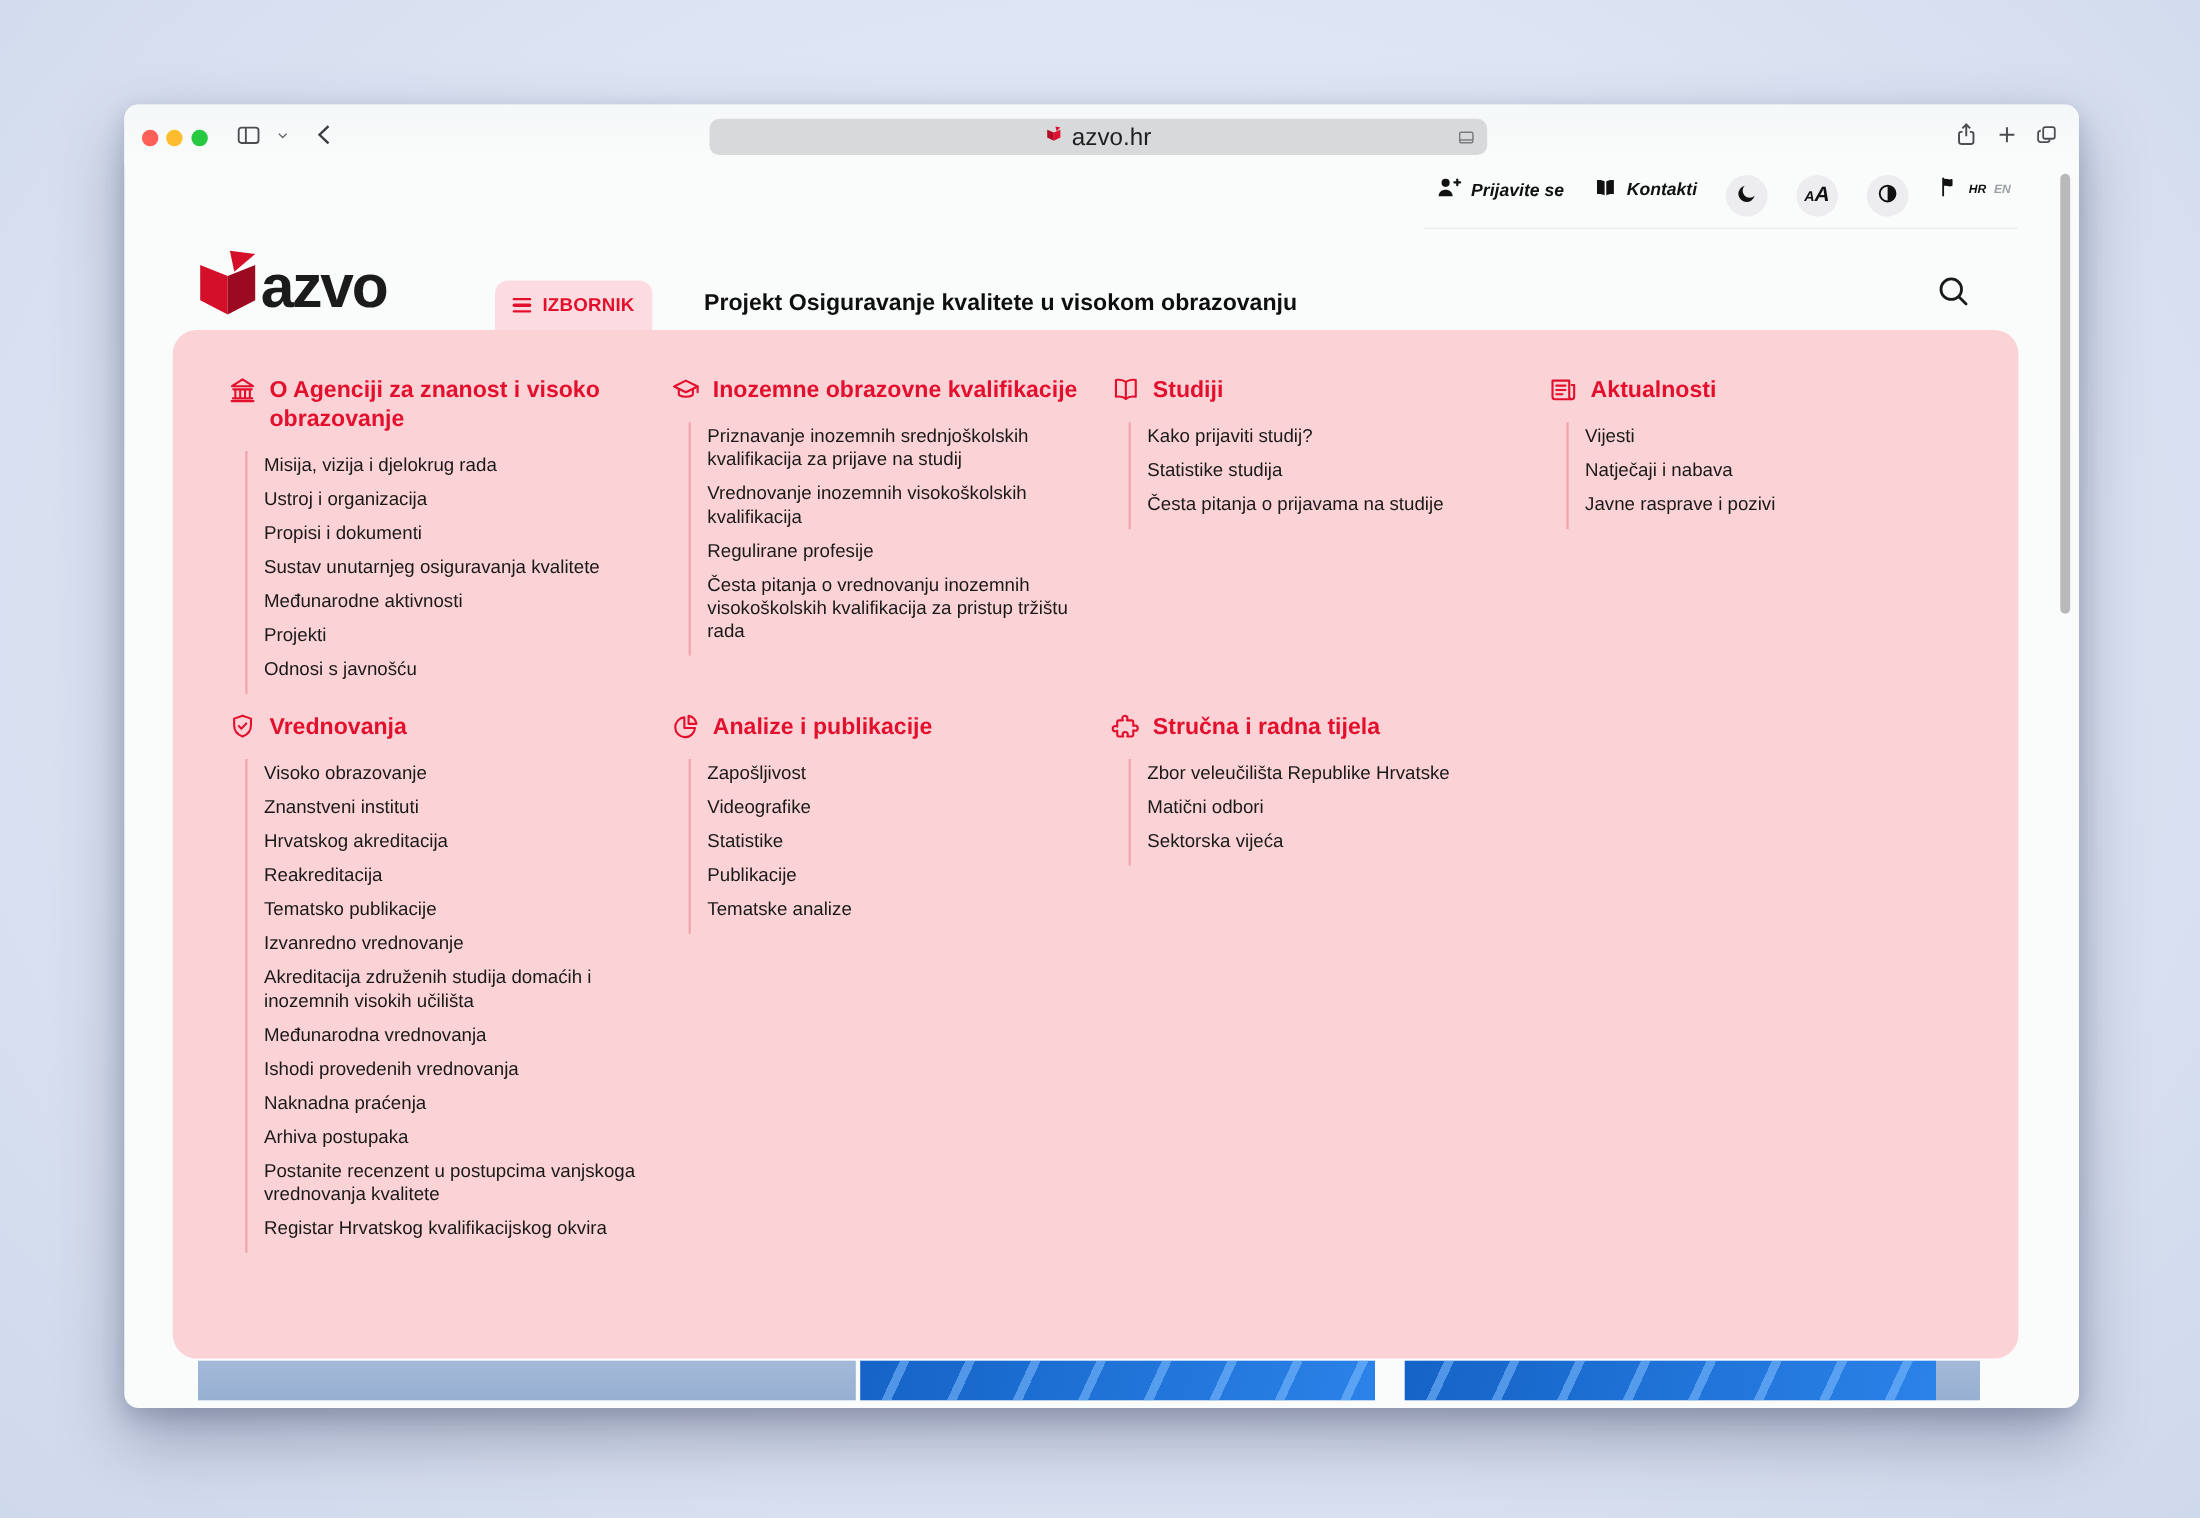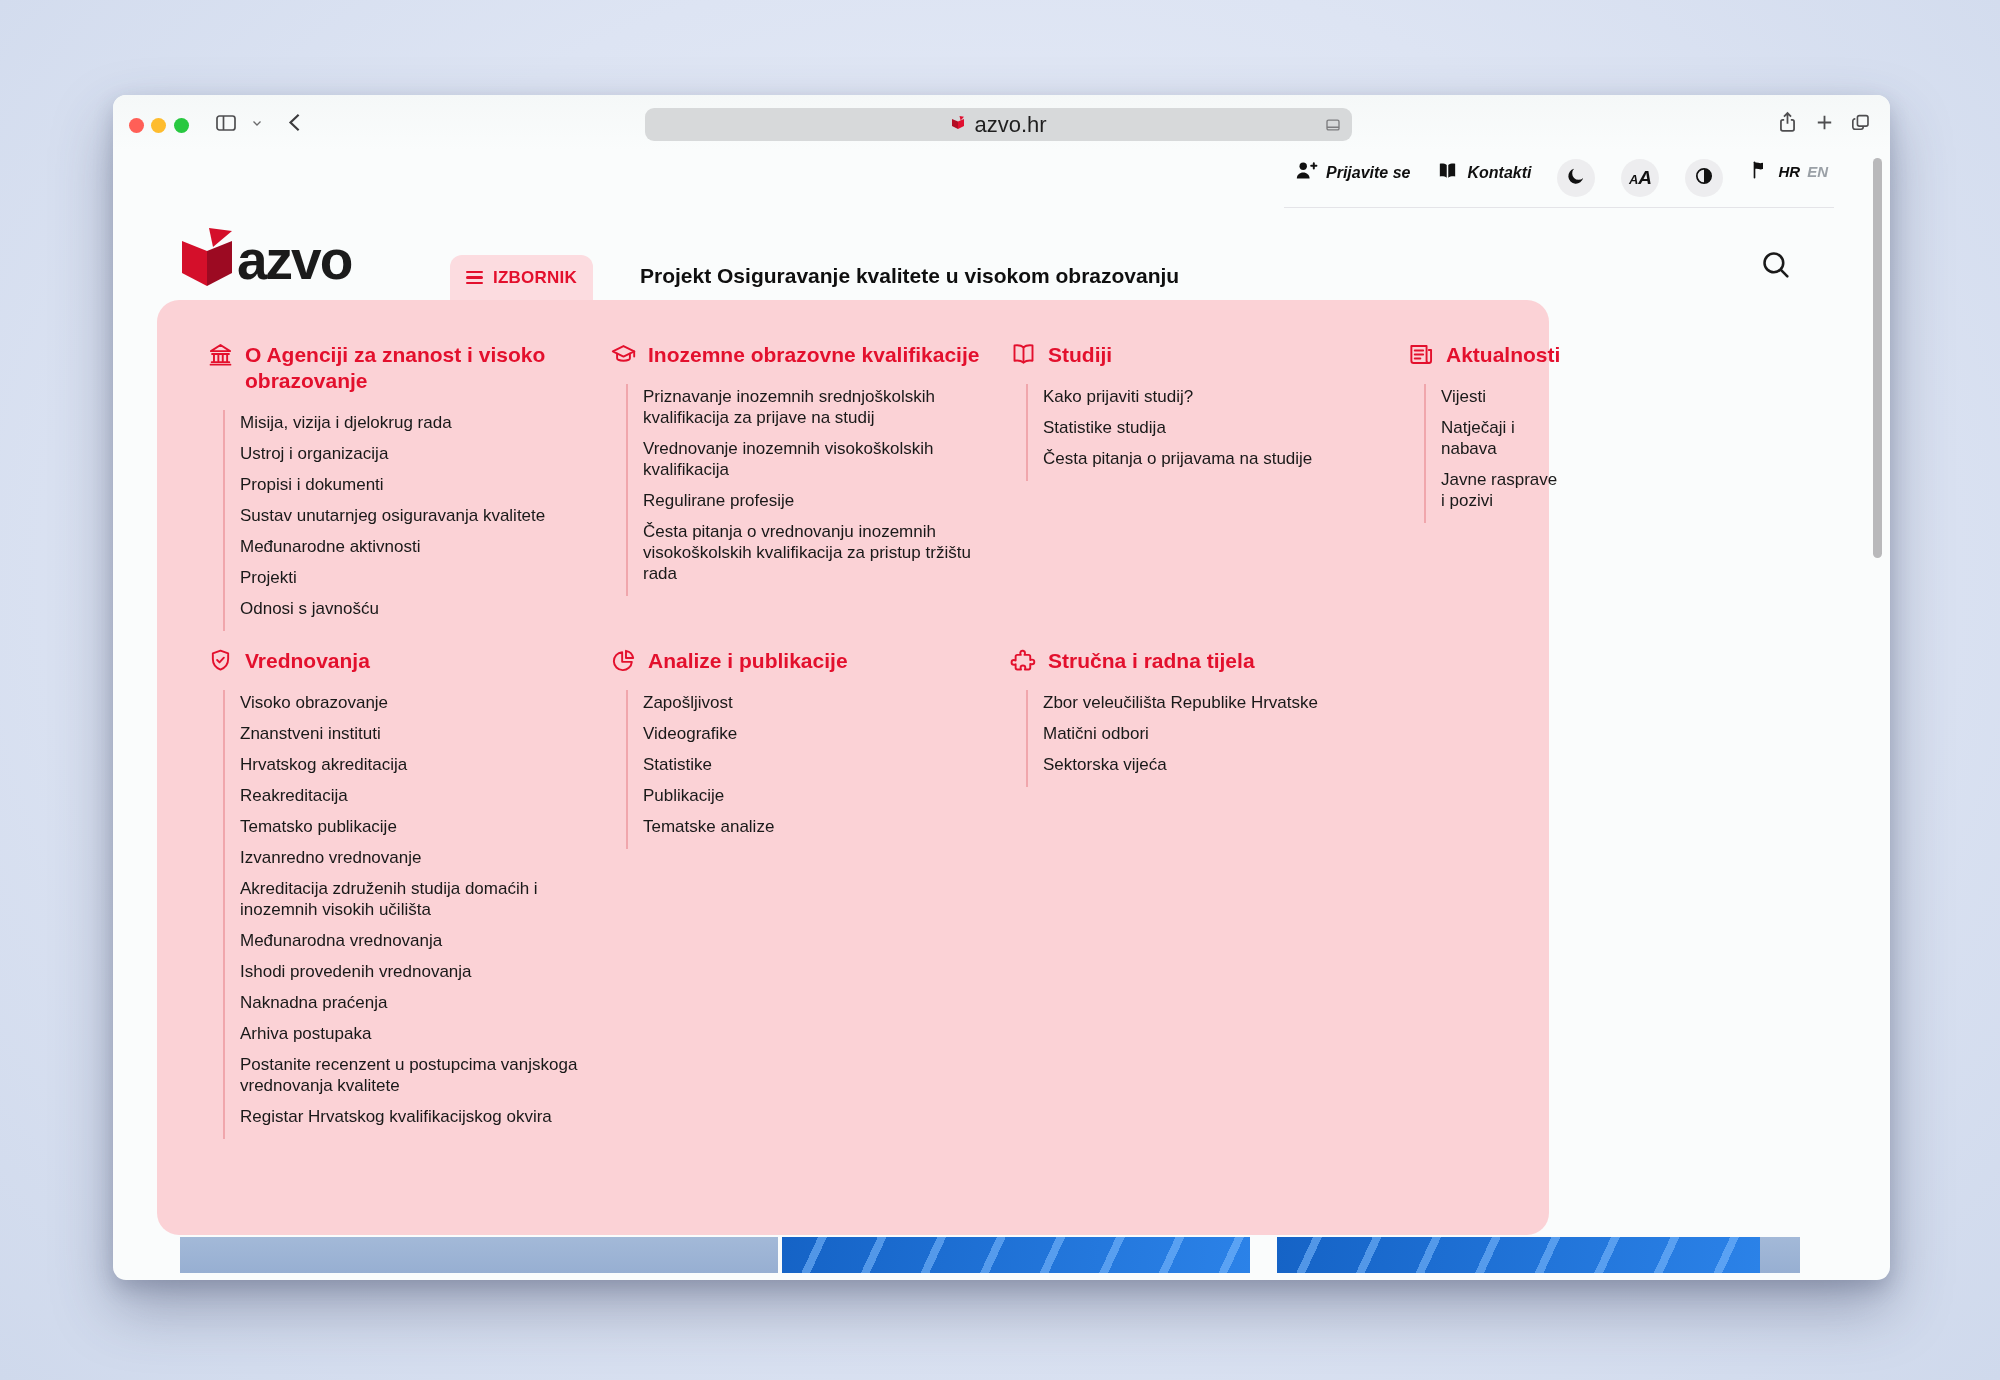--- a/index.html
+++ b/index.html
@@ -19,34 +19,34 @@
     background:#d7d9da;display:flex;align-items:center;justify-content:center;gap:8px;}
   .urlbar .url-text{font-size:22px;color:#1f1f1f;}
   .url-side{position:absolute;right:10px;top:8px;color:#7c7c7e;}
   
   .utilitybar{position:absolute;top:64px;right:56px;height:48px;display:flex;align-items:flex-start;
     gap:26px;border-bottom:1px solid #e4e4e8;padding:0 6px 0 10px;background:#fff0;font-style:italic;}
   .util-link{display:flex;align-items:center;gap:8px;font-weight:700;font-size:16px;color:#101010;cursor:pointer;}
   .circle-btn{width:38px;height:38px;border-radius:50%;background:#ededef;display:grid;place-items:center;cursor:pointer;}
   .aa{font-weight:800;color:#111;display:flex;align-items:baseline;}
   .aa .a1{font-size:13px}.aa .a2{font-size:19px}
-  .lang{display:flex;align-items:center;gap:7px;font-weight:700;font-size:15px;cursor:pointer;}
+  .lang{display:flex;align-items:center;gap:7px;font-weight:700;font-size:11px;cursor:pointer;}
   .lang .hr{color:#0d0d0d}.lang .en{color:#9aa0a6}
   
   .logo{position:absolute;left:67px;top:133px;display:flex;align-items:center;gap:3px;cursor:pointer;}
   .logo-text{font-size:55px;font-weight:800;letter-spacing:-2px;color:#1b1b1b;line-height:1;}
   .menu-tab{position:absolute;left:337px;top:160px;width:143px;height:45px;border-radius:12px 12px 0 0;
     background:#fcdce0;display:flex;align-items:center;justify-content:center;gap:10px;cursor:pointer;}
   .burger{display:flex;flex-direction:column;gap:3px}
   .burger i{display:block;width:17px;height:2.4px;border-radius:2px;background:#e3102d;}
   .menu-tab .lbl{font-size:17px;font-weight:800;color:#e3102d;letter-spacing:.2px;}
   .header-title{position:absolute;left:527px;top:169px;font-size:21px;font-weight:700;color:#0f0f0f;}
   .search-btn{position:absolute;left:1646px;top:153px;width:36px;height:36px;color:#1a1a1a;cursor:pointer;}
   
-  .mega-panel{position:absolute;left:44px;top:205px;width:1392px;height:935px;background:#fbd2d6;
+  .mega-panel{position:absolute;left:44px;top:205px;width:1678px;height:935px;background:#fbd2d6;
     border-radius:22px;z-index:3;}
   .menu-grid{padding:42px 30px 0 50px;}
   .menu-row{display:grid;grid-template-columns:403px 400px 398px 1fr;}
   .menu-row.r1{height:306px;}
   .section-header{display:flex;align-items:flex-start;gap:11px;color:#e3102d;cursor:pointer;}
   .s-icon{width:27px;height:27px;flex:none;margin-top:-1px;color:#e3102d;}
   .s-icon svg{display:block;width:100%;height:100%;fill:none;stroke:currentColor;stroke-width:1.7;
     stroke-linecap:round;stroke-linejoin:round;}
   .s-title{font-size:21px;line-height:26px;font-weight:700;max-width:332px;}
   .section-list{list-style:none;margin:16px 0 0 16px;padding:2px 0 2px 15px;border-left:2px solid #f0a6ac;}

